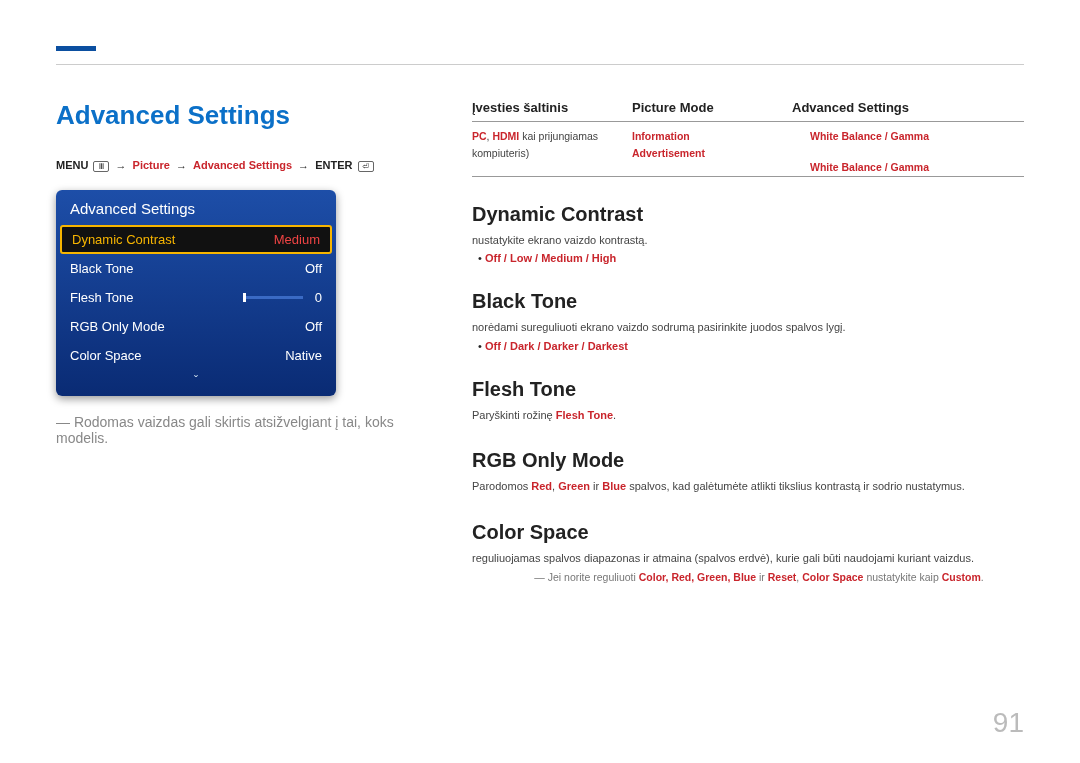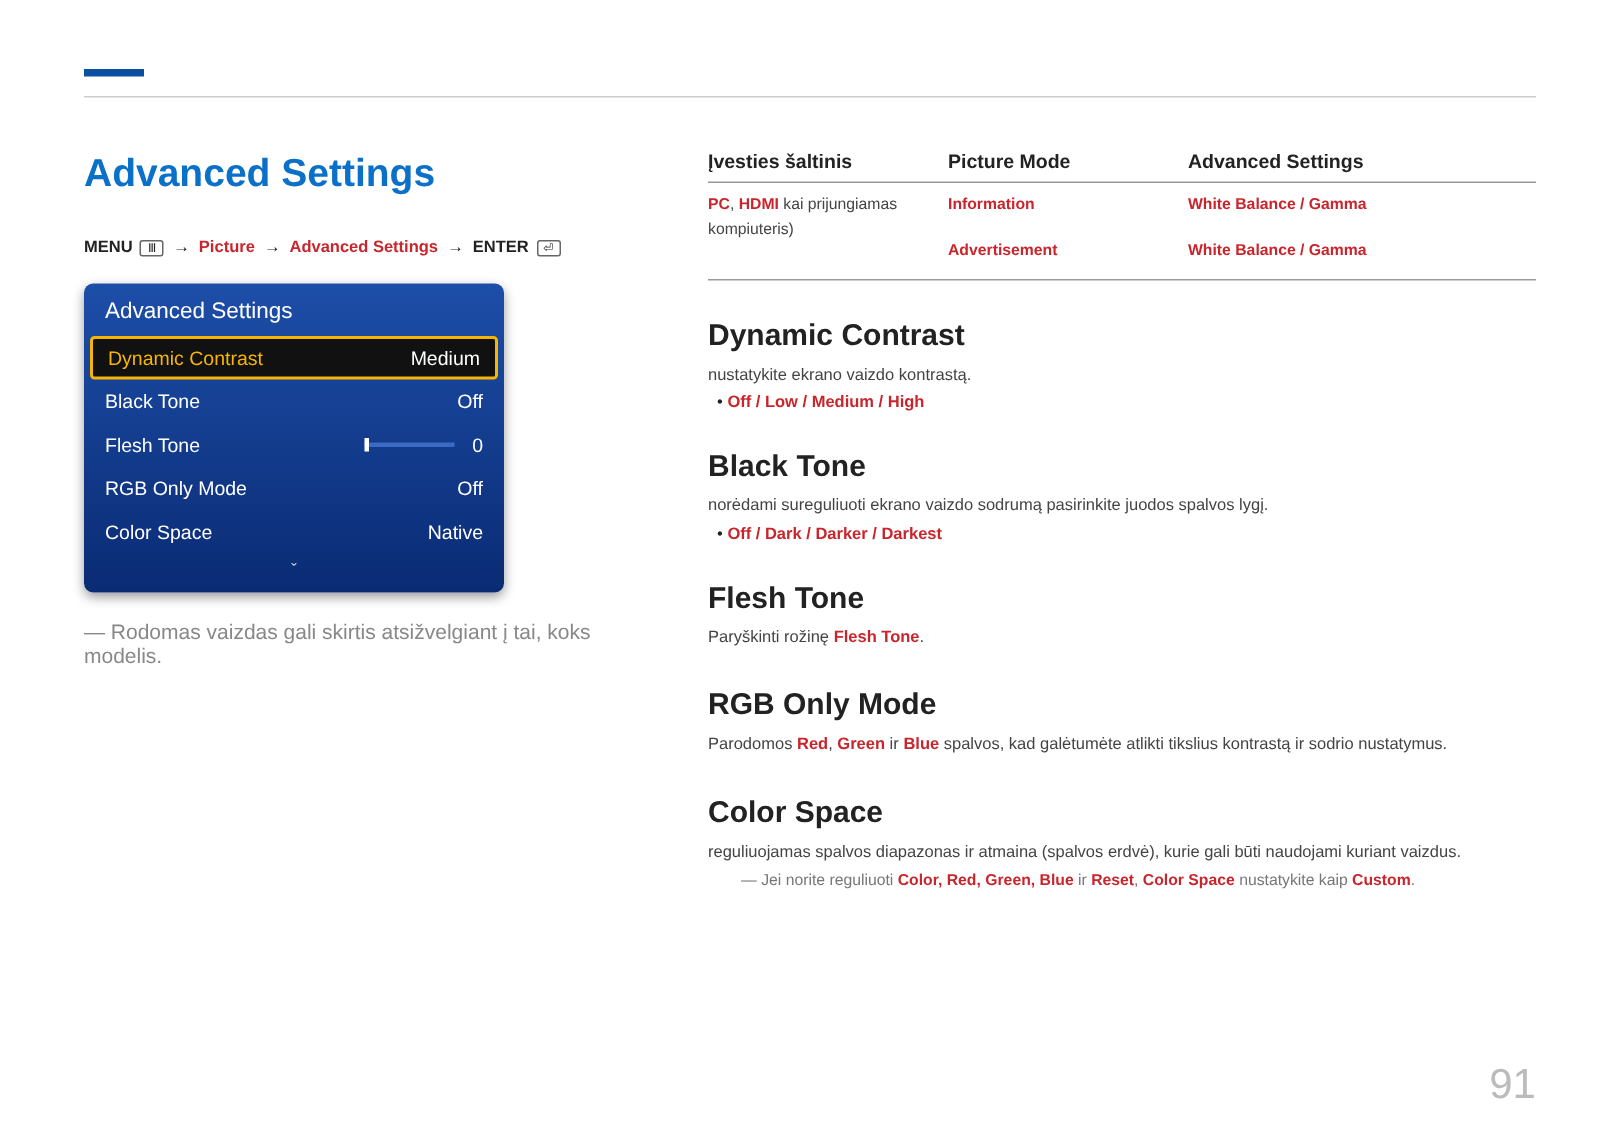--- a/index.html
+++ b/index.html
@@ -74,21 +74,21 @@
     padding: 7px 14px;
   }
   .tvmenu-row.selected {
     background: #111;
     border: 2px solid #f7b500;
     margin: 0 4px;
     border-radius: 3px;
     padding: 5px 10px;
   }
   .tvmenu-row.selected .lbl { color: #f7b500; }
-  .tvmenu-row.selected .val { color: #ffffff; }
+  .tvmenu-row.selected .val { color: #ef4444; }
   .slider-bar {
     display:inline-block; width:60px; height:3px; background:#3a6ac4;
     position:relative; top:-3px; margin-right:8px;
   }
   .slider-bar::after{
     content:''; position:absolute; left:0; top:-3px; width:3px; height:9px; background:#fff;
   }
   .tvmenu-chevron { text-align:center; padding:4px 0 2px; font-size:12px; color:#cde; }
 
   .footnote {
@@ -103,38 +103,38 @@
     display:flex;
     font-weight: bold;
     font-size: 13px;
     border-bottom: 1px solid #999;
     padding-bottom: 6px;
     margin-bottom: 6px;
   }
   .table-header > div:nth-child(1){ width:160px; }
   .table-header > div:nth-child(2){ width:160px; }
   .table-header > div:nth-child(3){ flex:1; }
-  .table-body { display:flex; font-size:10.5px; line-height:1.6; padding-bottom:10px; border-bottom:1px solid #999; }
+  .table-body { display:flex; font-size:10.5px; line-height:1.6; border-bottom:1px solid #999; }
   .table-body .c1 { width:160px; }
   .table-body .c2 { width:160px; }
-  .table-body .c3 { flex:1; }
+  .table-body .c3 { flex:1;margin-left:18px; }
   .red { color:#c9252c; font-weight:bold; }
   .muted { color:#444; }
 
   .section-title {
     font-size: 20px;
     font-weight: 600;
     margin-top: 26px;
     margin-bottom: 6px;
     color:#222;
   }
   .desc { font-size: 11px; color:#444; margin-bottom:4px; line-height:1.5;}
   .bullet { font-size: 11px; margin-left: 6px; margin-top:2px;}
   .bullet::before { content:"•  "; color:#222; }
-  .note { font-size:10.5px; color:#777; margin-left:22px; margin-top:3px; line-height:1.5;}
+  .note { font-size:10.5px; color:#777; margin-left:22px; margin-top:3px; line-height:1.5;text-align:center;}
   .note-dash::before{ content:"― "; }
 
   .pagenum {
     position: absolute;
     bottom: 24px;
     right: 56px;
     font-size: 28px;
     color: #bbb;
     font-weight: 300;
   }
@@ -200,21 +200,21 @@
       <div>Įvesties šaltinis</div>
       <div>Picture Mode</div>
       <div>Advanced Settings</div>
     </div>
     <div class="table-body">
       <div class="c1">
         <span class="red">PC</span><span class="muted">, </span><span class="red">HDMI</span><span class="muted"> kai prijungiamas kompiuteris)</span>
       </div>
       <div class="c2">
         <div class="red">Information</div>
-        <div class="red" style="margin-top:14px;">Advertisement</div>
+        <div class="red" style="">Advertisement</div>
       </div>
       <div class="c3">
         <div class="red">White Balance / Gamma</div>
         <div class="red" style="margin-top:14px;">White Balance / Gamma</div>
       </div>
     </div>
 
     <h2 class="section-title">Dynamic Contrast</h2>
     <div class="desc">nustatykite ekrano vaizdo kontrastą.</div>
     <div class="bullet"><span class="red">Off / Low / Medium / High</span></div>

